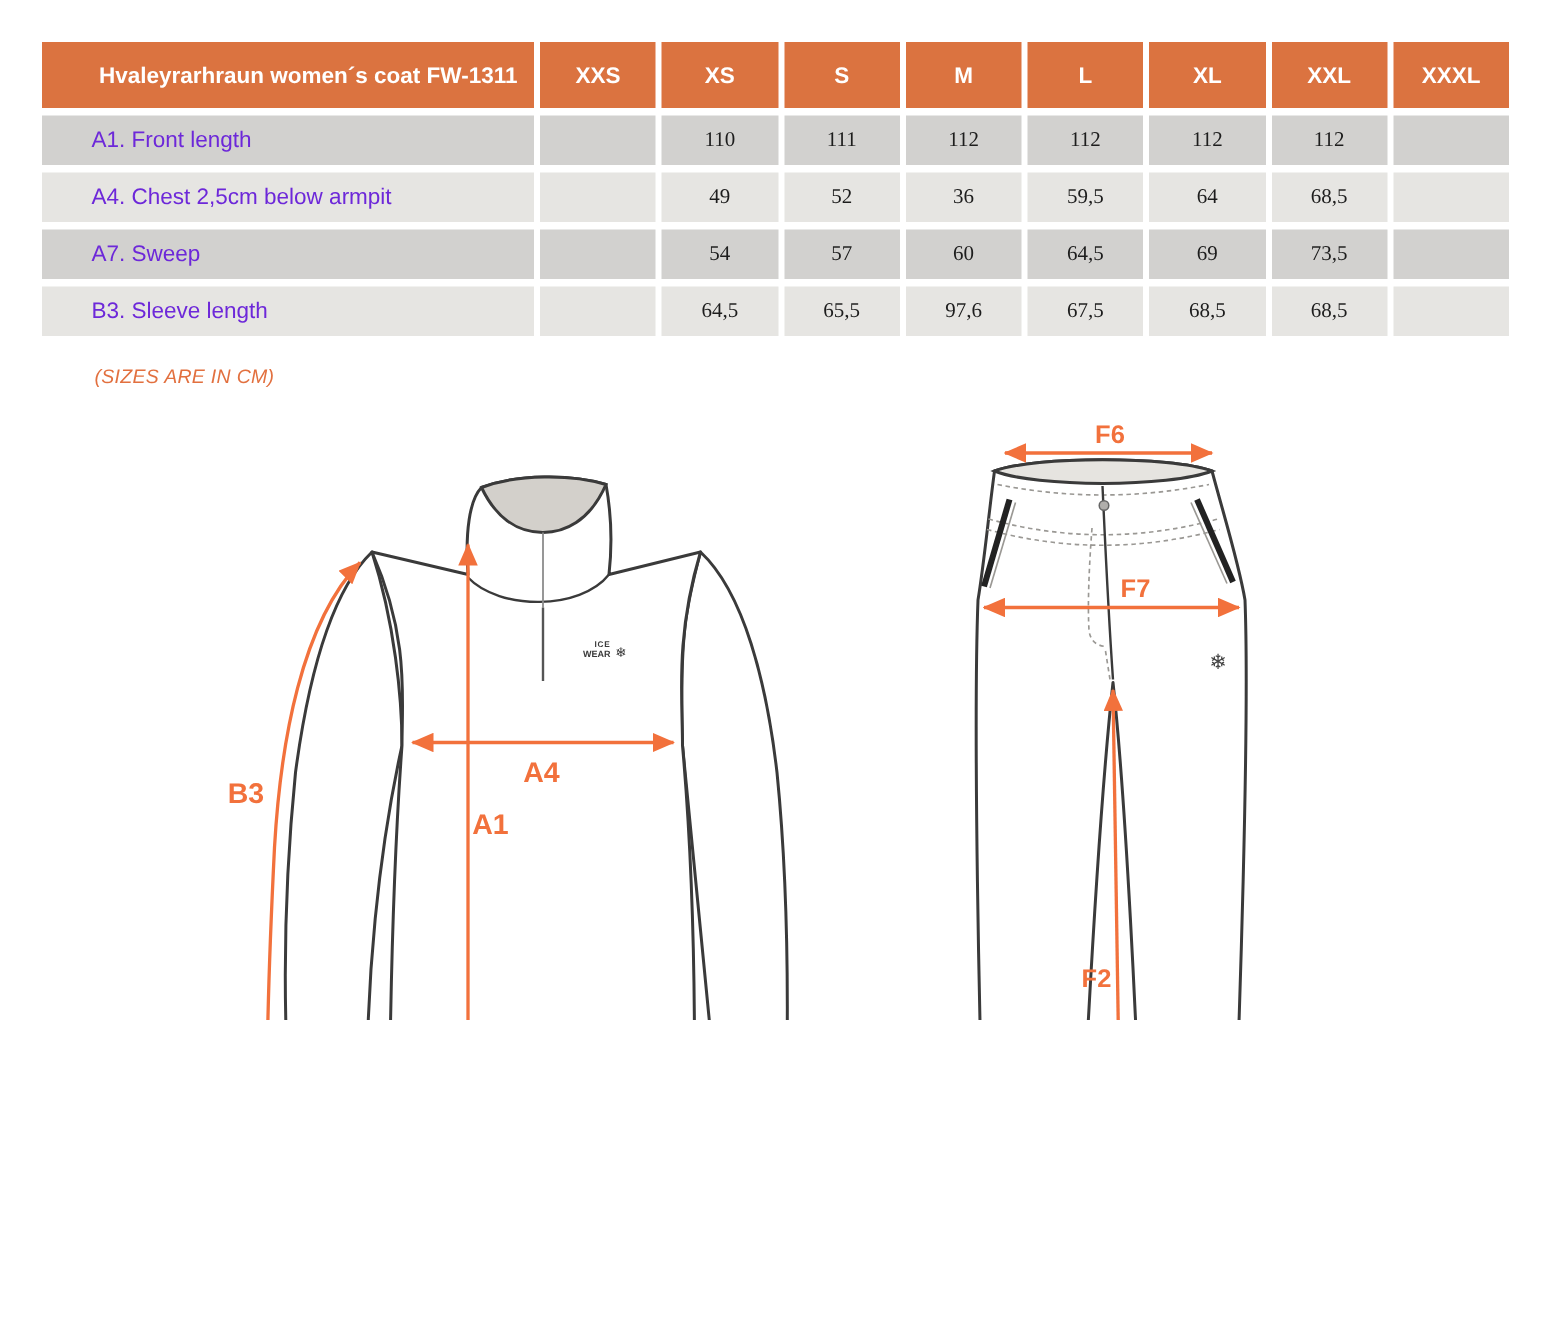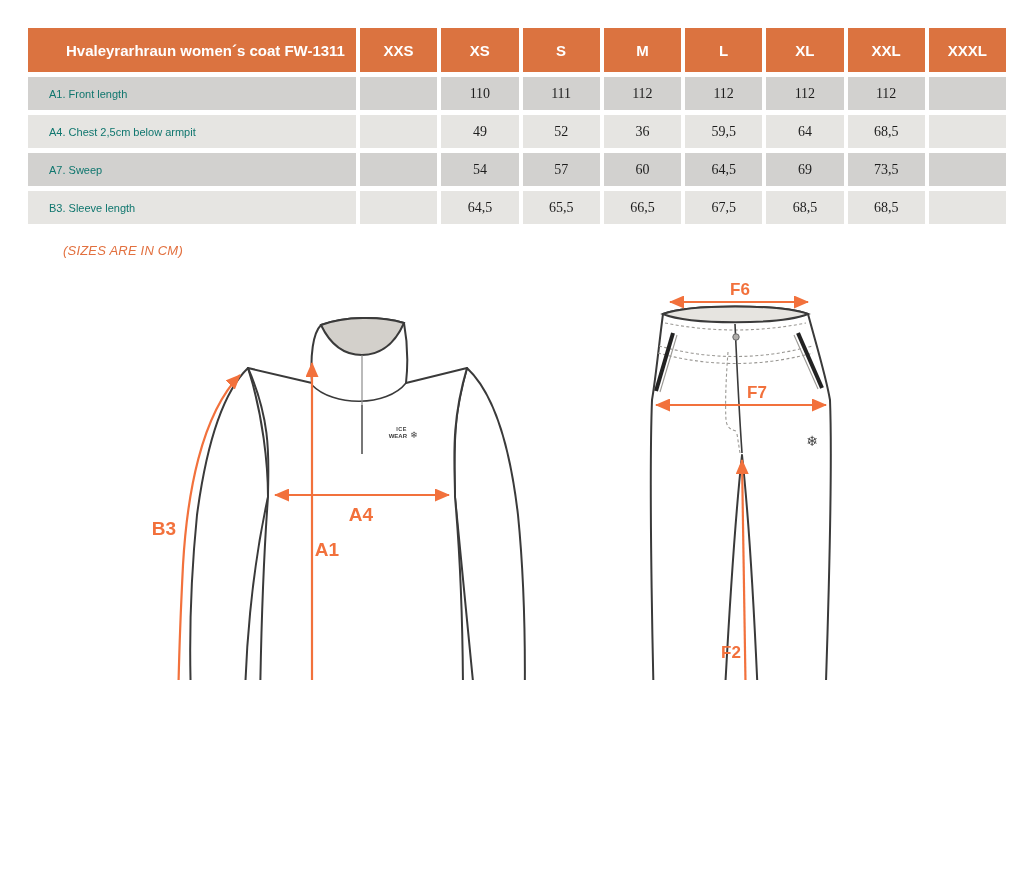--- a/index.html
+++ b/index.html
@@ -12,21 +12,21 @@
     display:grid;
     grid-template-columns:328px repeat(8, 1fr);
     grid-template-rows:44px repeat(4, 33px);
     column-gap:4px; row-gap:5px;
   }
   .cell{ display:flex; align-items:center; justify-content:center; }
   .cell.th{
     background:var(--hdr); color:#ffffff; font-weight:bold; font-size:15px;
   }
   .cell.title-cell{ justify-content:flex-start; padding-left:38px; }
-  .cell.label{ justify-content:flex-start; padding-left:21px; font-size:11px; color:#0f766e; }
+  .cell.label{ justify-content:flex-start; padding-left:33px; font-size:15px; color:#6d28d9; }
   .cell.val{ font-size:14px; color:#1d1d1d;font-family:Liberation Serif, serif; }
   .row-dark{ background:#d2d1cf; }
   .row-light{ background:#e6e5e2; }
 
   
   .units-note{
     position:absolute; left:63px; top:243px;
     font-size:13px; font-weight:500; letter-spacing:0.2px;font-style:italic;
   }
 
@@ -85,21 +85,21 @@
     <div class="cell val row-dark">60</div>
     <div class="cell val row-dark">64,5</div>
     <div class="cell val row-dark">69</div>
     <div class="cell val row-dark">73,5</div>
     <div class="cell val row-dark"></div>
 
     <div class="cell label row-light">B3. Sleeve length</div>
     <div class="cell val row-light"></div>
     <div class="cell val row-light">64,5</div>
     <div class="cell val row-light">65,5</div>
-    <div class="cell val row-light">66,5</div>
+    <div class="cell val row-light">97,6</div>
     <div class="cell val row-light">67,5</div>
     <div class="cell val row-light">68,5</div>
     <div class="cell val row-light">68,5</div>
     <div class="cell val row-light"></div>
   </div>
 
   <div class="units-note" style="color:#e2703f;">(SIZES ARE IN CM)</div>
 
   <svg class="jacket-svg" width="440" height="475" viewBox="0 0 440 475">
     <defs>

